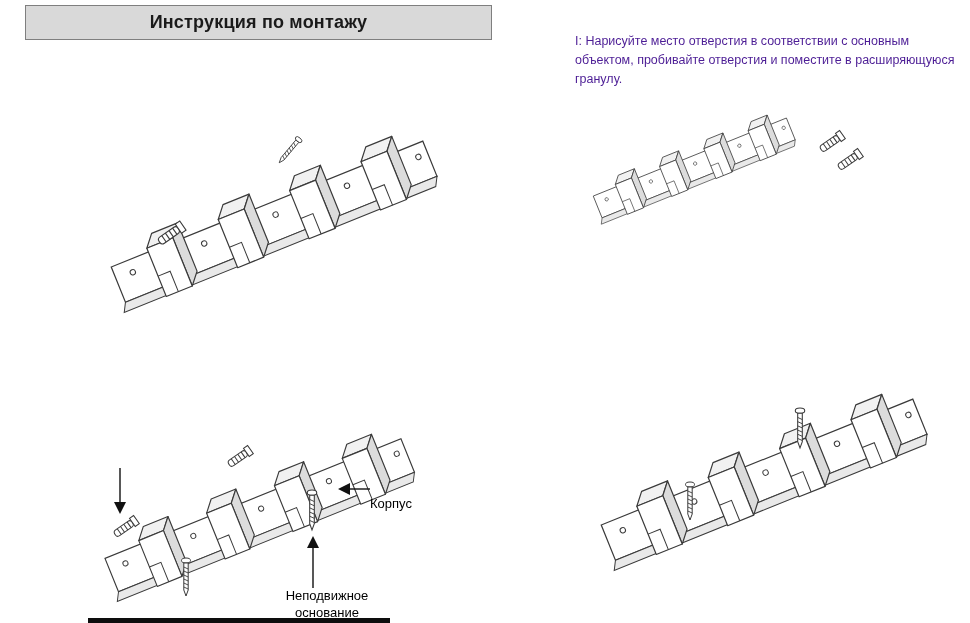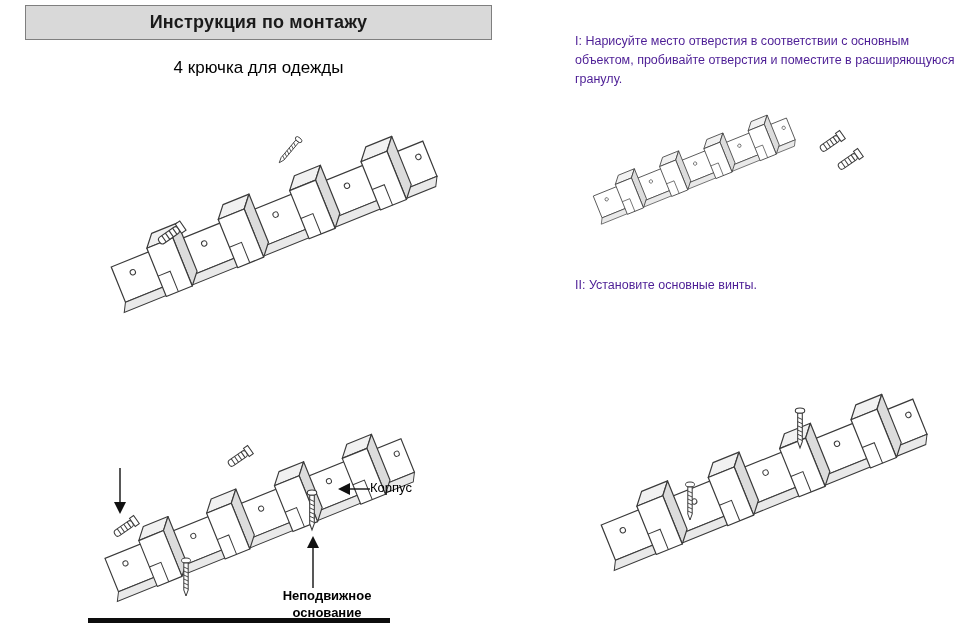--- a/index.html
+++ b/index.html
@@ -19,22 +19,22 @@
   .step-text { position:absolute; font-size:12.5px; line-height:1.5; color:#4c1d95; }
   #step1 { left:575px; top:32px; width:393px; }
   #step2 { left:575px; top:276px; width:393px; }
   .diagram { position:absolute; }
   #diag-main   { left:68px;  top:92px;  }
   #diag-lower  { left:48px;  top:388px; }
   #diag-step1  { left:570px; top:80px;  }
   #diag-step2  { left:582px; top:322px; }
   .callout { position:absolute; font-size:13px; line-height:1.3; color:#000; z-index:3; }
   #label-granule { left:63px;  top:428px; width:135px; }
-  #label-korpus  { left:370px; top:480px; }
-  #label-base    { left:268px; top:588px; width:118px; text-align:center;font-weight:bold; }
+  #label-korpus  { left:370px; top:496px; }
+  #label-base    { left:268px; top:588px; width:118px; text-align:center; }
   .bottom-rule { position:absolute; left:88px; top:618px; width:302px; height:5px; background:#0d0d0d; }
   svg { overflow:visible; }
 </style>
 </head>
 <body>
 
 <div class="page">
 
   <svg width="0" height="0" style="position:absolute" aria-hidden="true">
     <defs>
@@ -74,21 +74,20 @@
         <line x1="-2.2" y1="21" x2="2.2" y2="23" stroke="#3a3a3a" stroke-width="0.9"></line>
         <line x1="-2.2" y1="25" x2="2.2" y2="27" stroke="#3a3a3a" stroke-width="0.9"></line>
         <line x1="-2.2" y1="29" x2="2.2" y2="31" stroke="#3a3a3a" stroke-width="0.9"></line>
       </g>
     </defs>
   </svg>
 
   <div class="header-bar">
     <span>Инструкция по монтажу</span>
   </div>
-  <div class="subtitle">4 крючка для одежды</div>
 
   <svg id="diag-main" class="diagram" width="452" height="252" viewBox="0 0 452 252">
     <g transform="translate(38,162) rotate(-22)">
       <use href="#rail4"></use>
     </g>
     <g transform="translate(232,46) rotate(40) scale(0.85)">
       <use href="#screw-unit"></use>
     </g>
     <g transform="translate(88,145) rotate(-35) scale(1.1)">
       <use href="#anchor-unit"></use>
@@ -135,21 +134,20 @@
       <use href="#rail4"></use>
     </g>
     <g transform="translate(248,65) rotate(-35)">
       <use href="#anchor-unit"></use>
     </g>
     <g transform="translate(266,83) rotate(-35)">
       <use href="#anchor-unit"></use>
     </g>
   </svg>
 
-  <div id="step2" class="step-text">II: Установите основные винты.</div>
   <svg id="diag-step2" class="diagram" width="385" height="245" viewBox="0 0 385 245">
     <g transform="translate(14,190) rotate(-22)">
       <use href="#rail4"></use>
     </g>
     <g transform="translate(218,86) scale(1.05)">
       <use href="#screw-unit"></use>
     </g>
     <g transform="translate(108,160)">
       <use href="#screw-unit"></use>
     </g>

